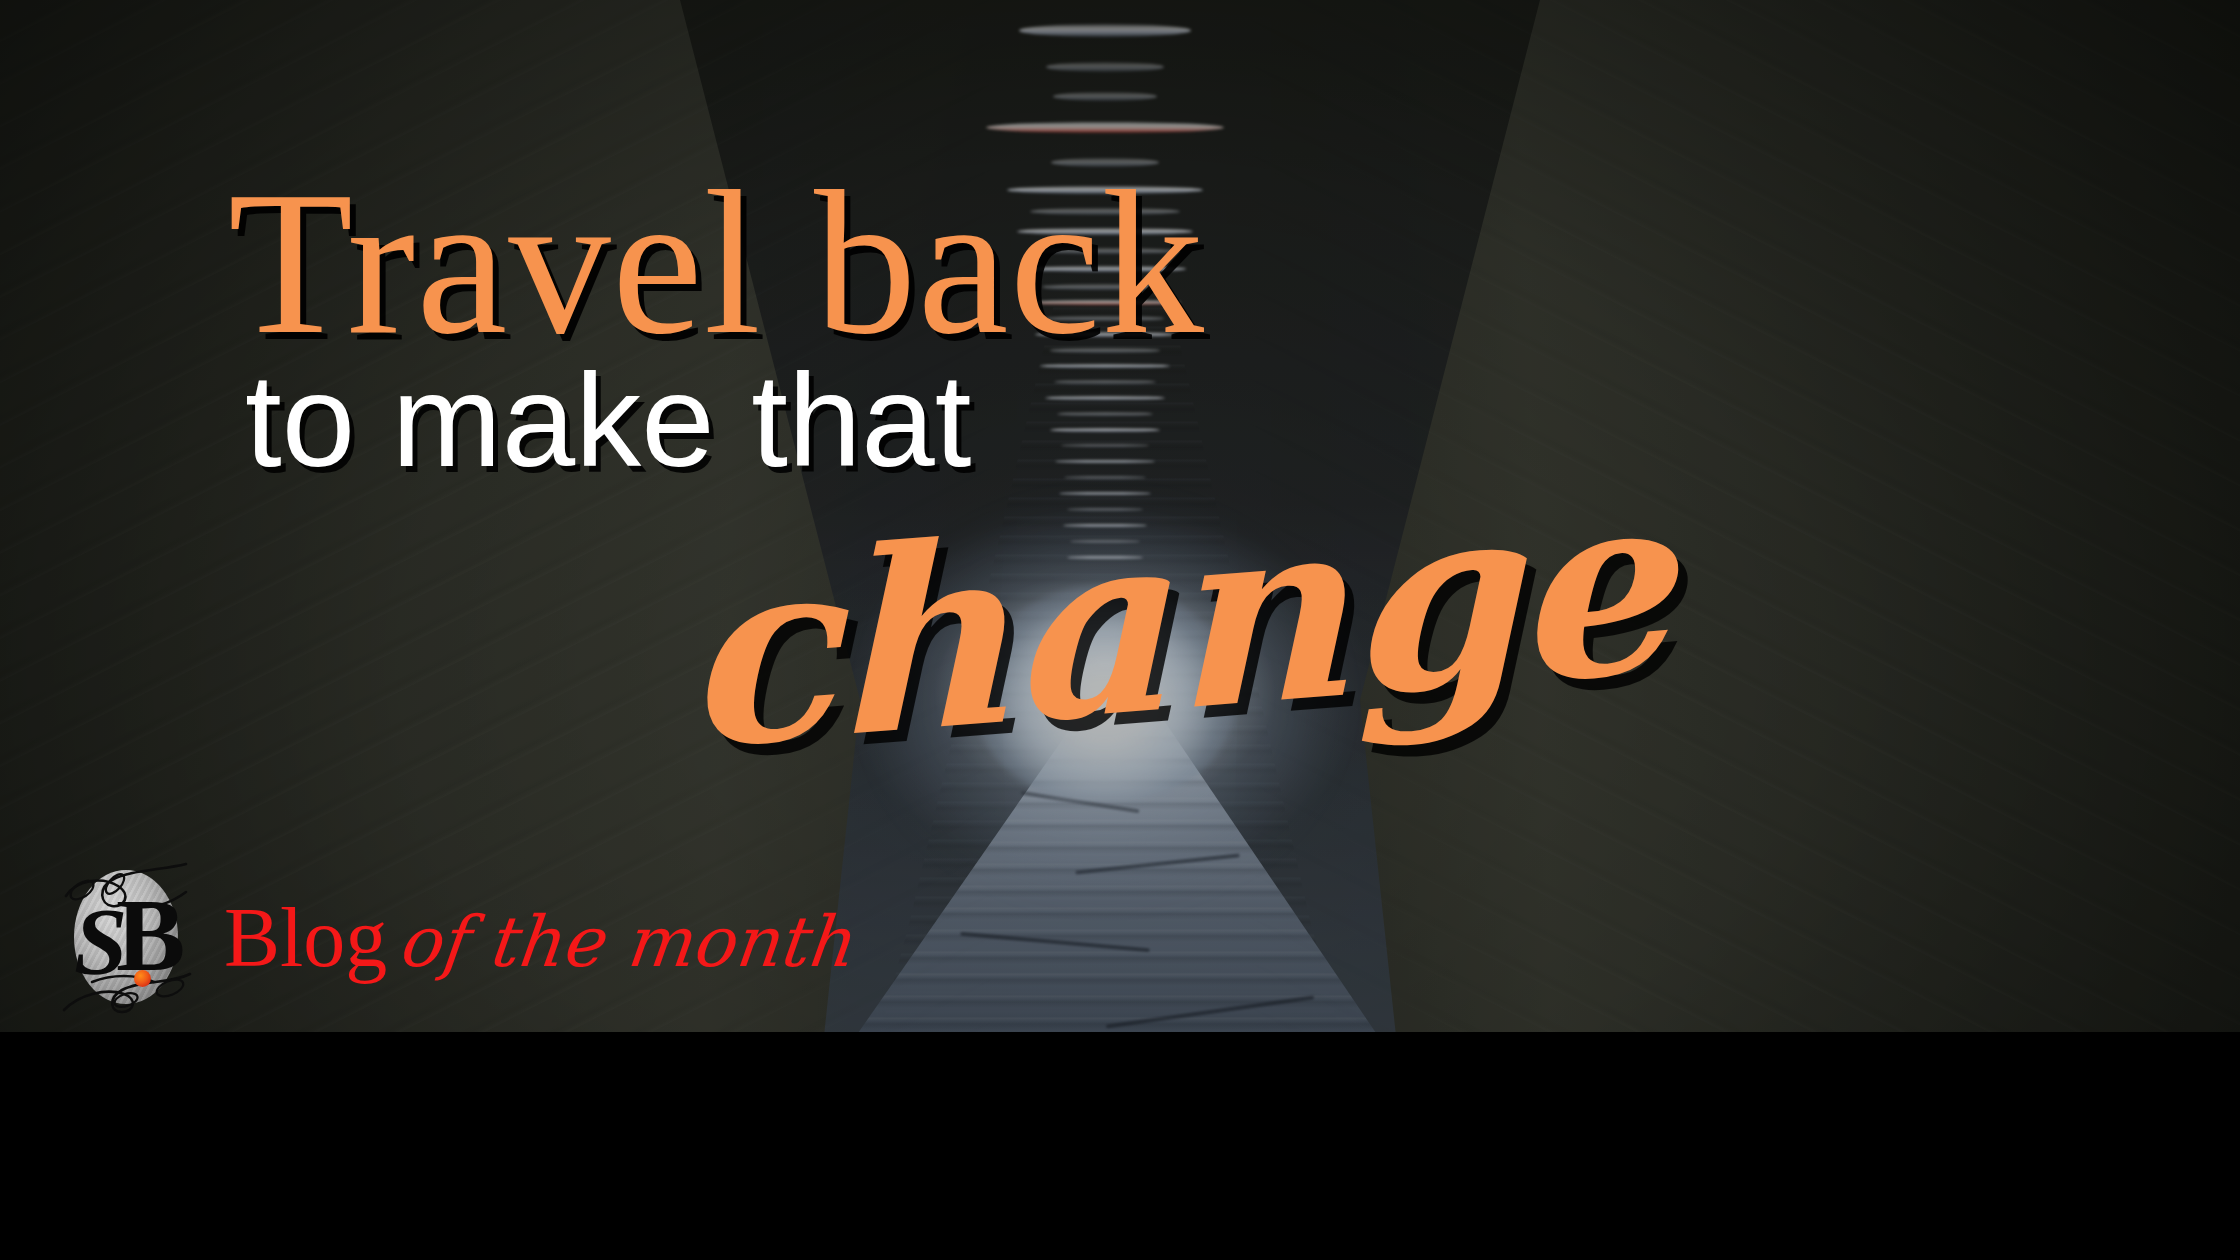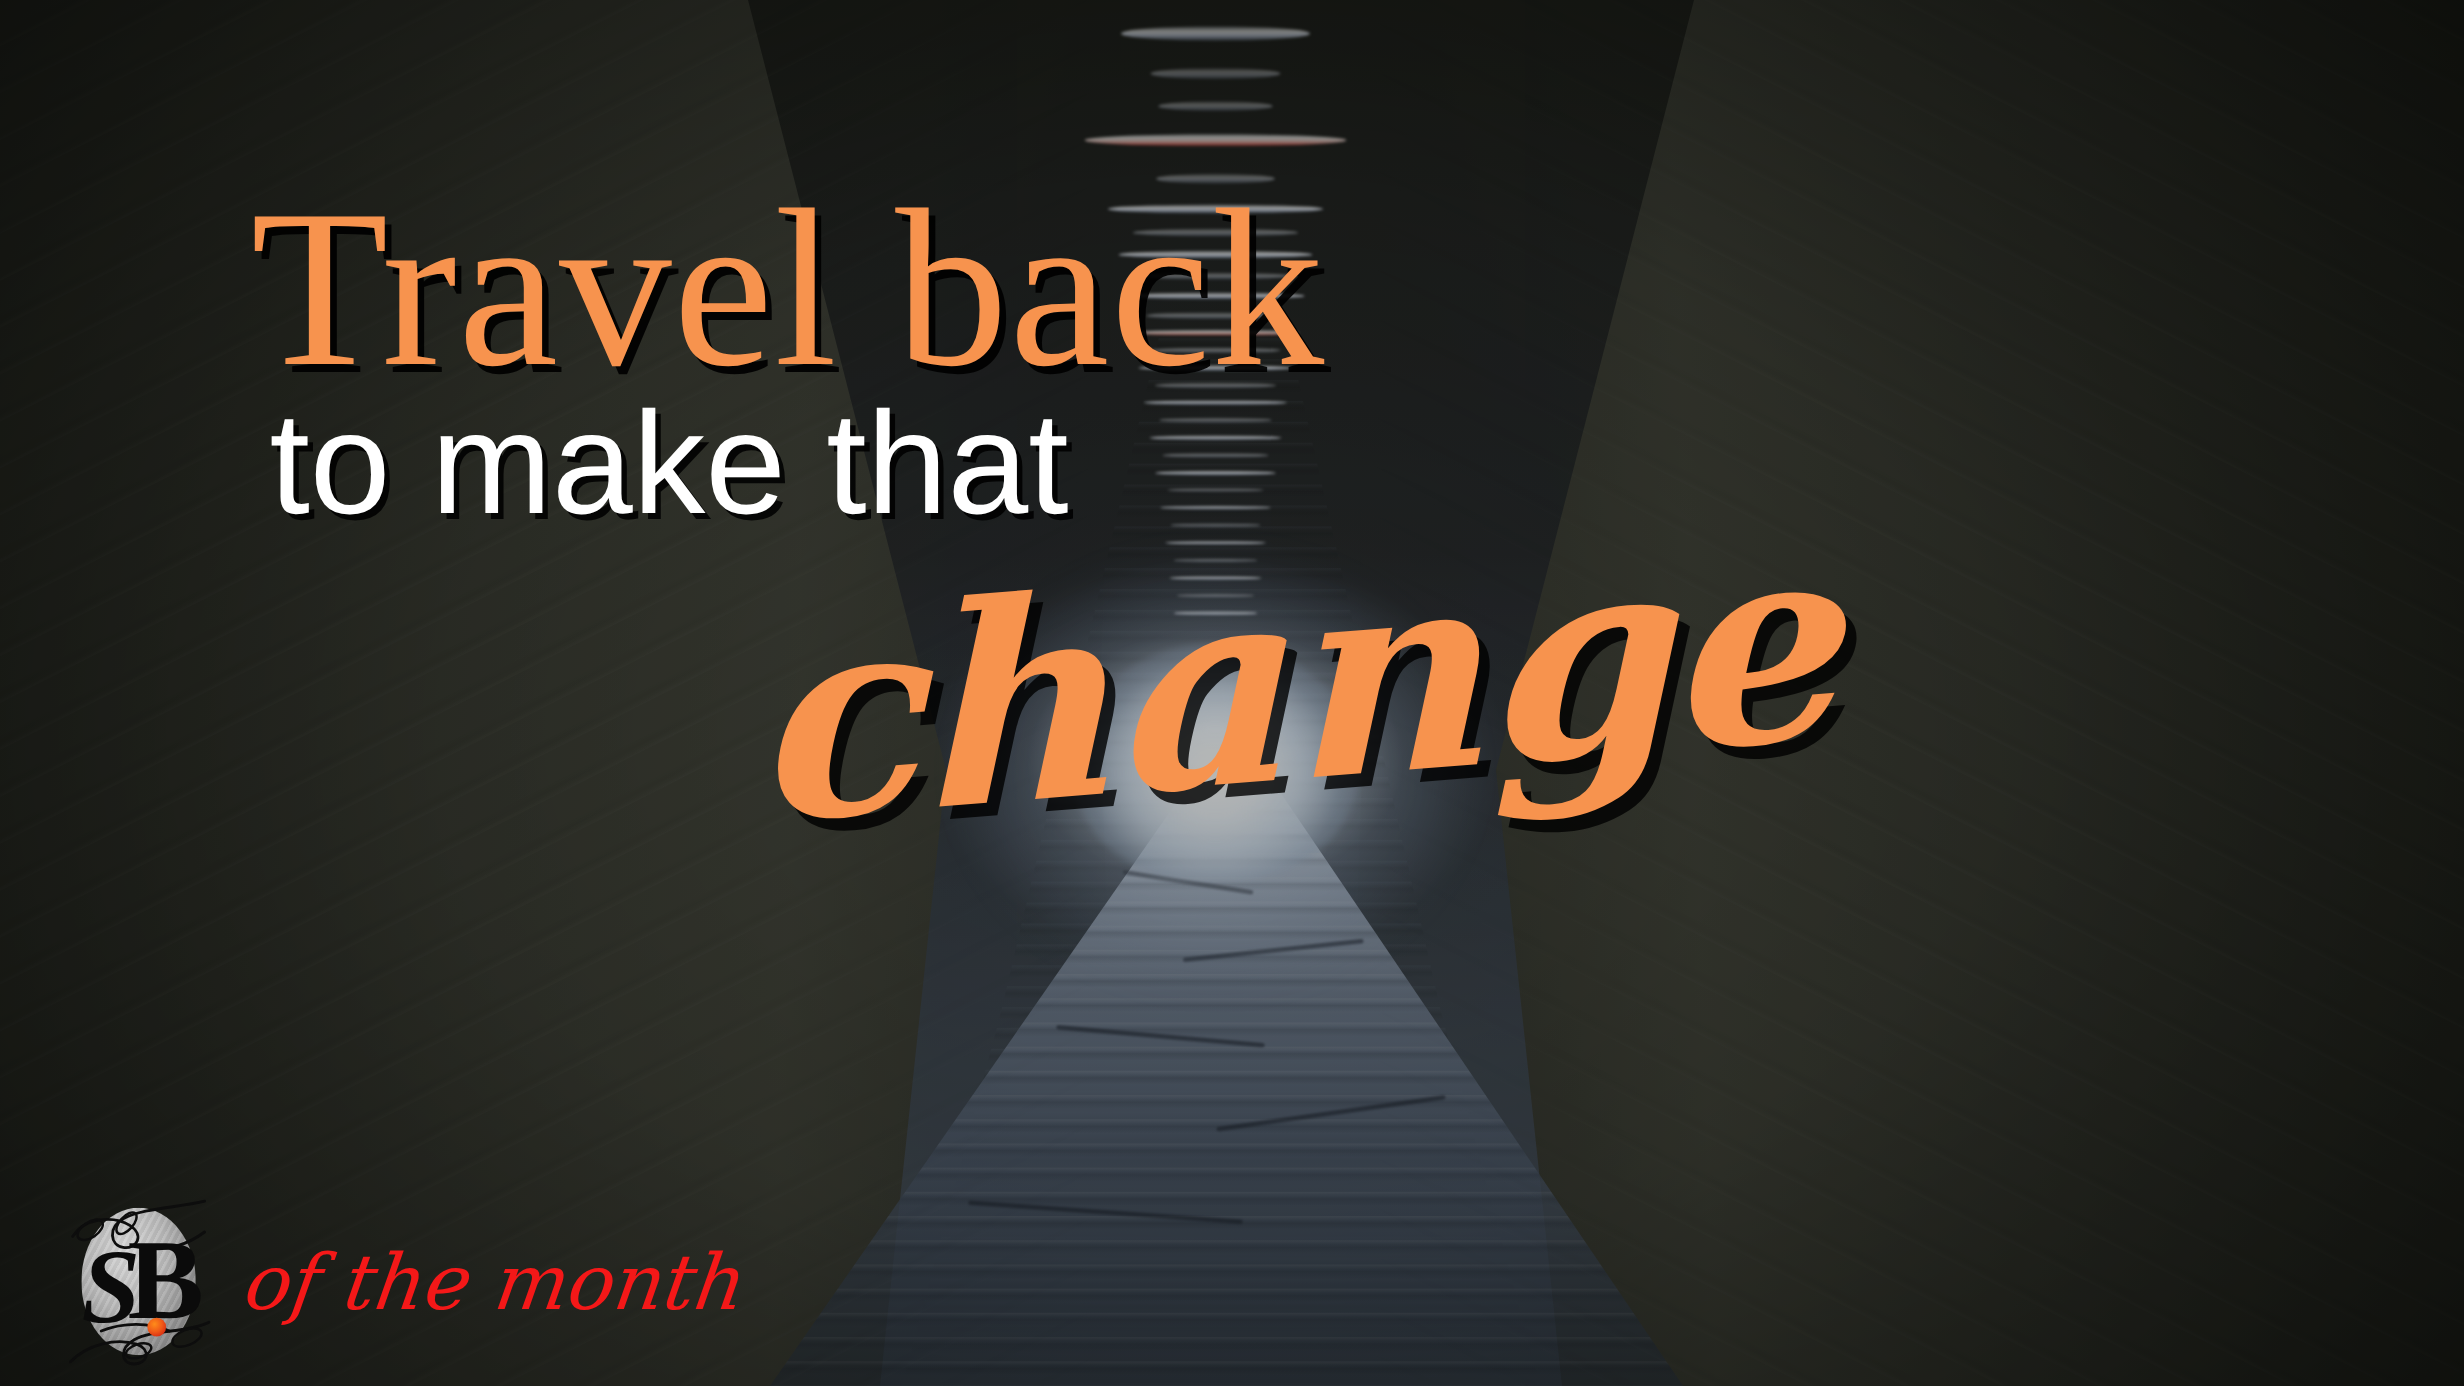--- a/index.html
+++ b/index.html
@@ -3,21 +3,21 @@
 <meta charset="utf-8">
 <style>
   html, body {
     margin: 0;
     padding: 0;
     background: #000;
   }
   #poster {
     position: relative;
     width: 2240px;
-    height: 1260px;
+    height: 1032px;
     overflow: hidden;
     background: #2e2f2a;
     font-family: "Liberation Serif", "DejaVu Serif", serif;
   }
 
   
   .photo {
     position: absolute;
     inset: 0;
     overflow: hidden;
@@ -454,19 +454,20 @@
             <ellipse cx="68" cy="138" rx="12" ry="6" transform="rotate(-18 68 138)"></ellipse>
           </g>
 
           <text x="16" y="112" font-family="Liberation Serif, DejaVu Serif, serif" font-size="96" font-weight="700" font-style="italic" fill="#0b0b0b">S</text>
           <text x="58" y="108" font-family="Liberation Serif, DejaVu Serif, serif" font-size="104" font-weight="700" fill="#0b0b0b">B</text>
         </svg>
         <div class="logo-dot"></div>
       </div>
 
       <div class="footer-text">
+        <span class="blog-word">Blog</span>
         <span class="otm-word">of the month</span>
       </div>
 
     </div>
 
   </div>
 </div>
 
 </body></html>

